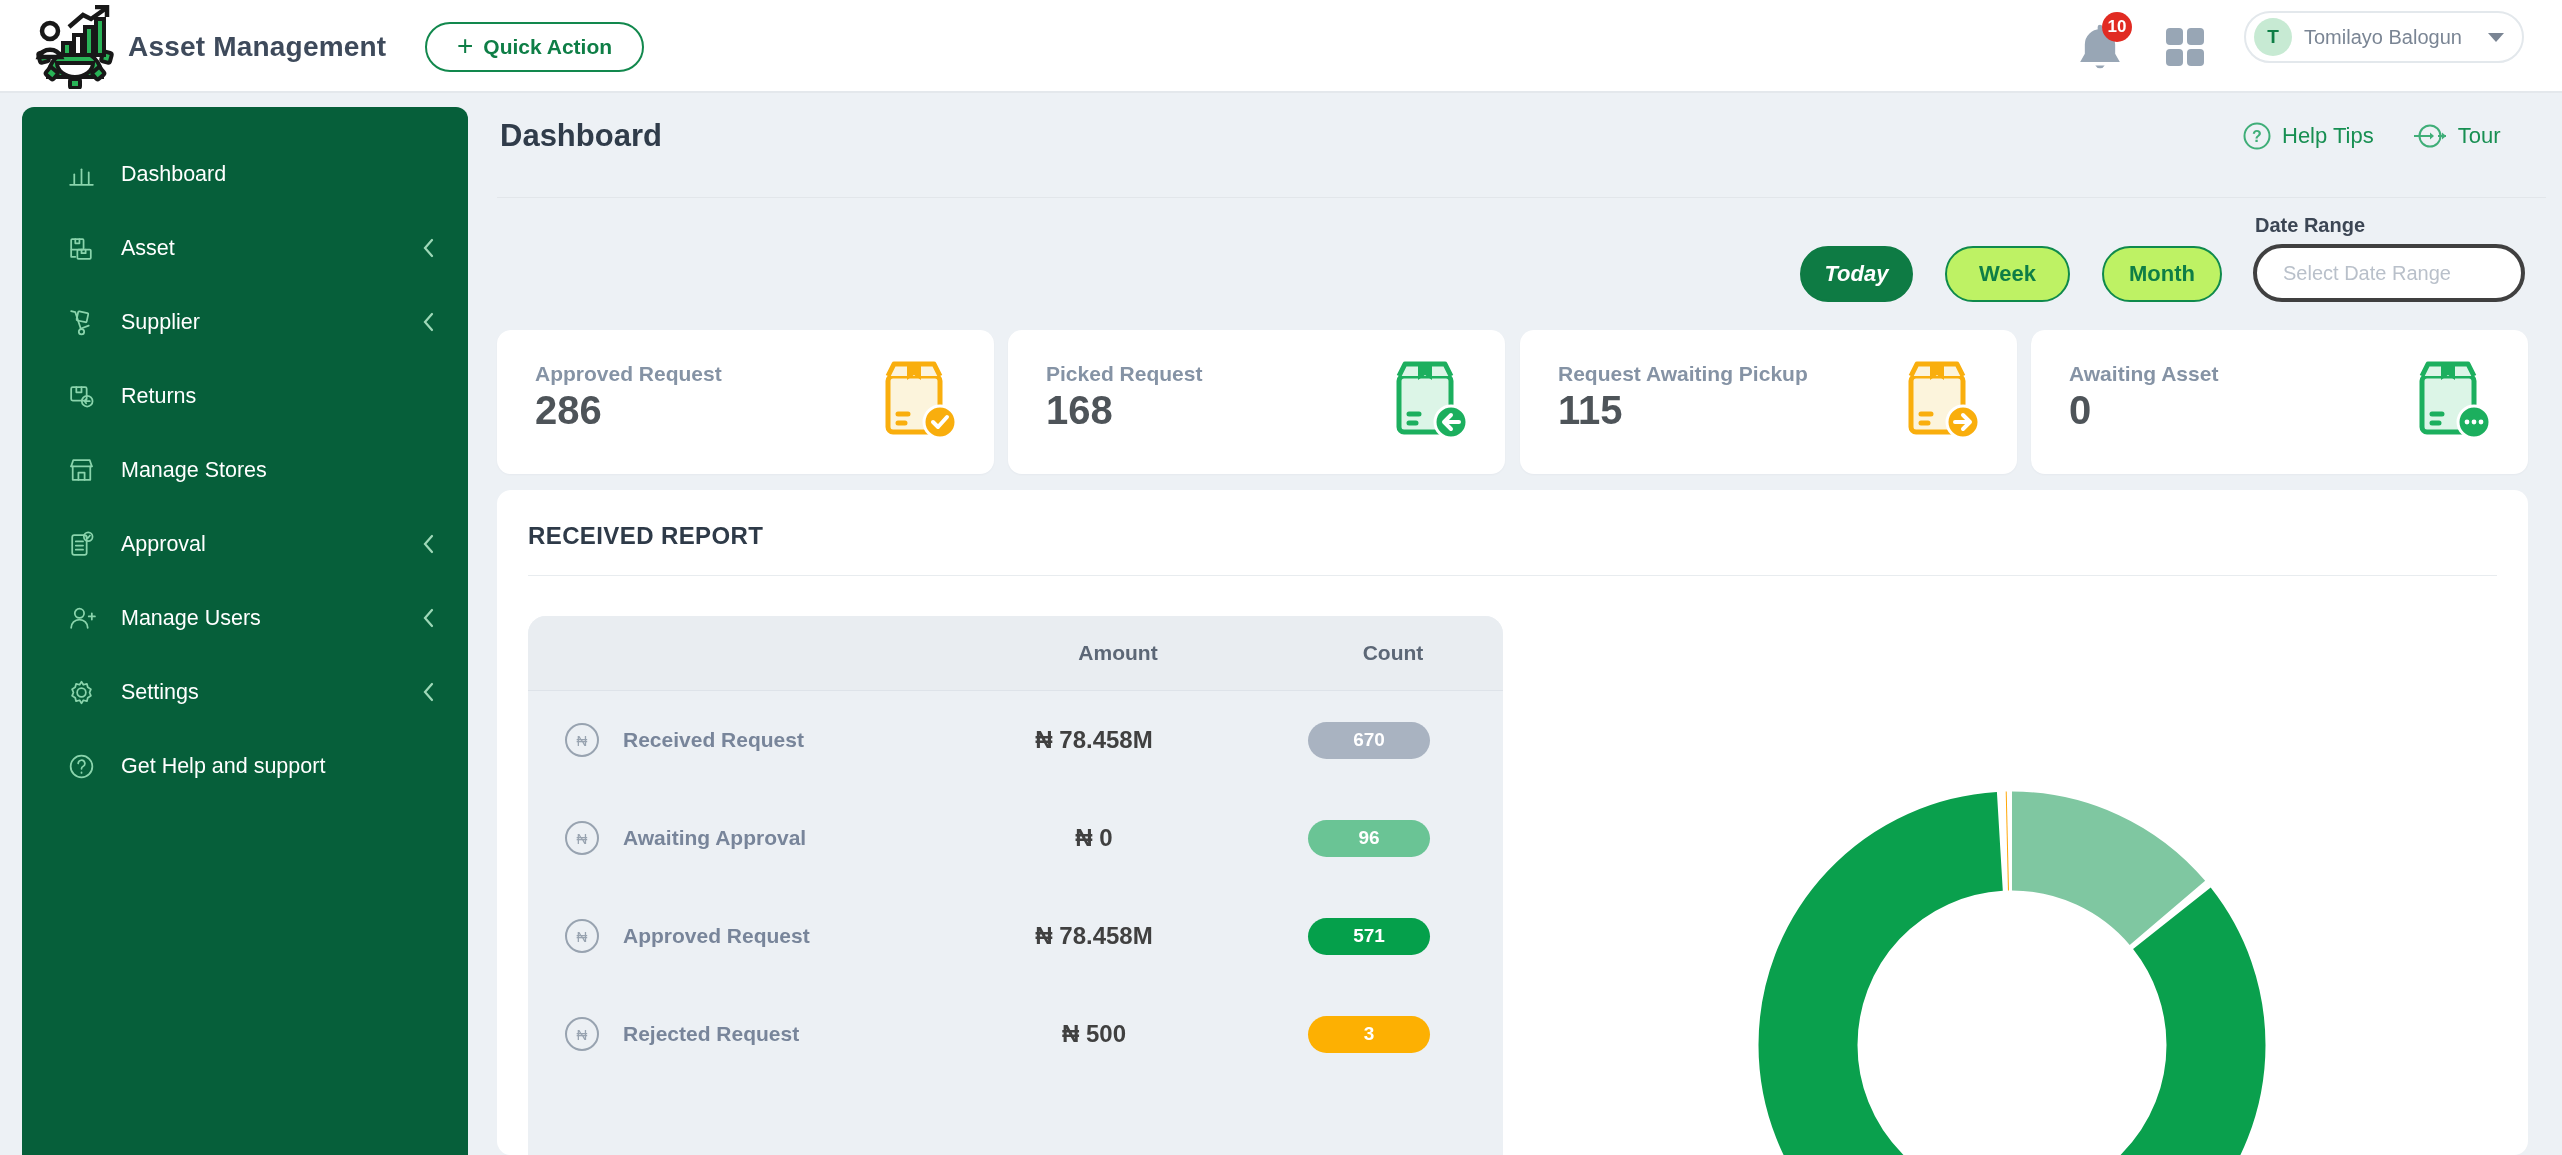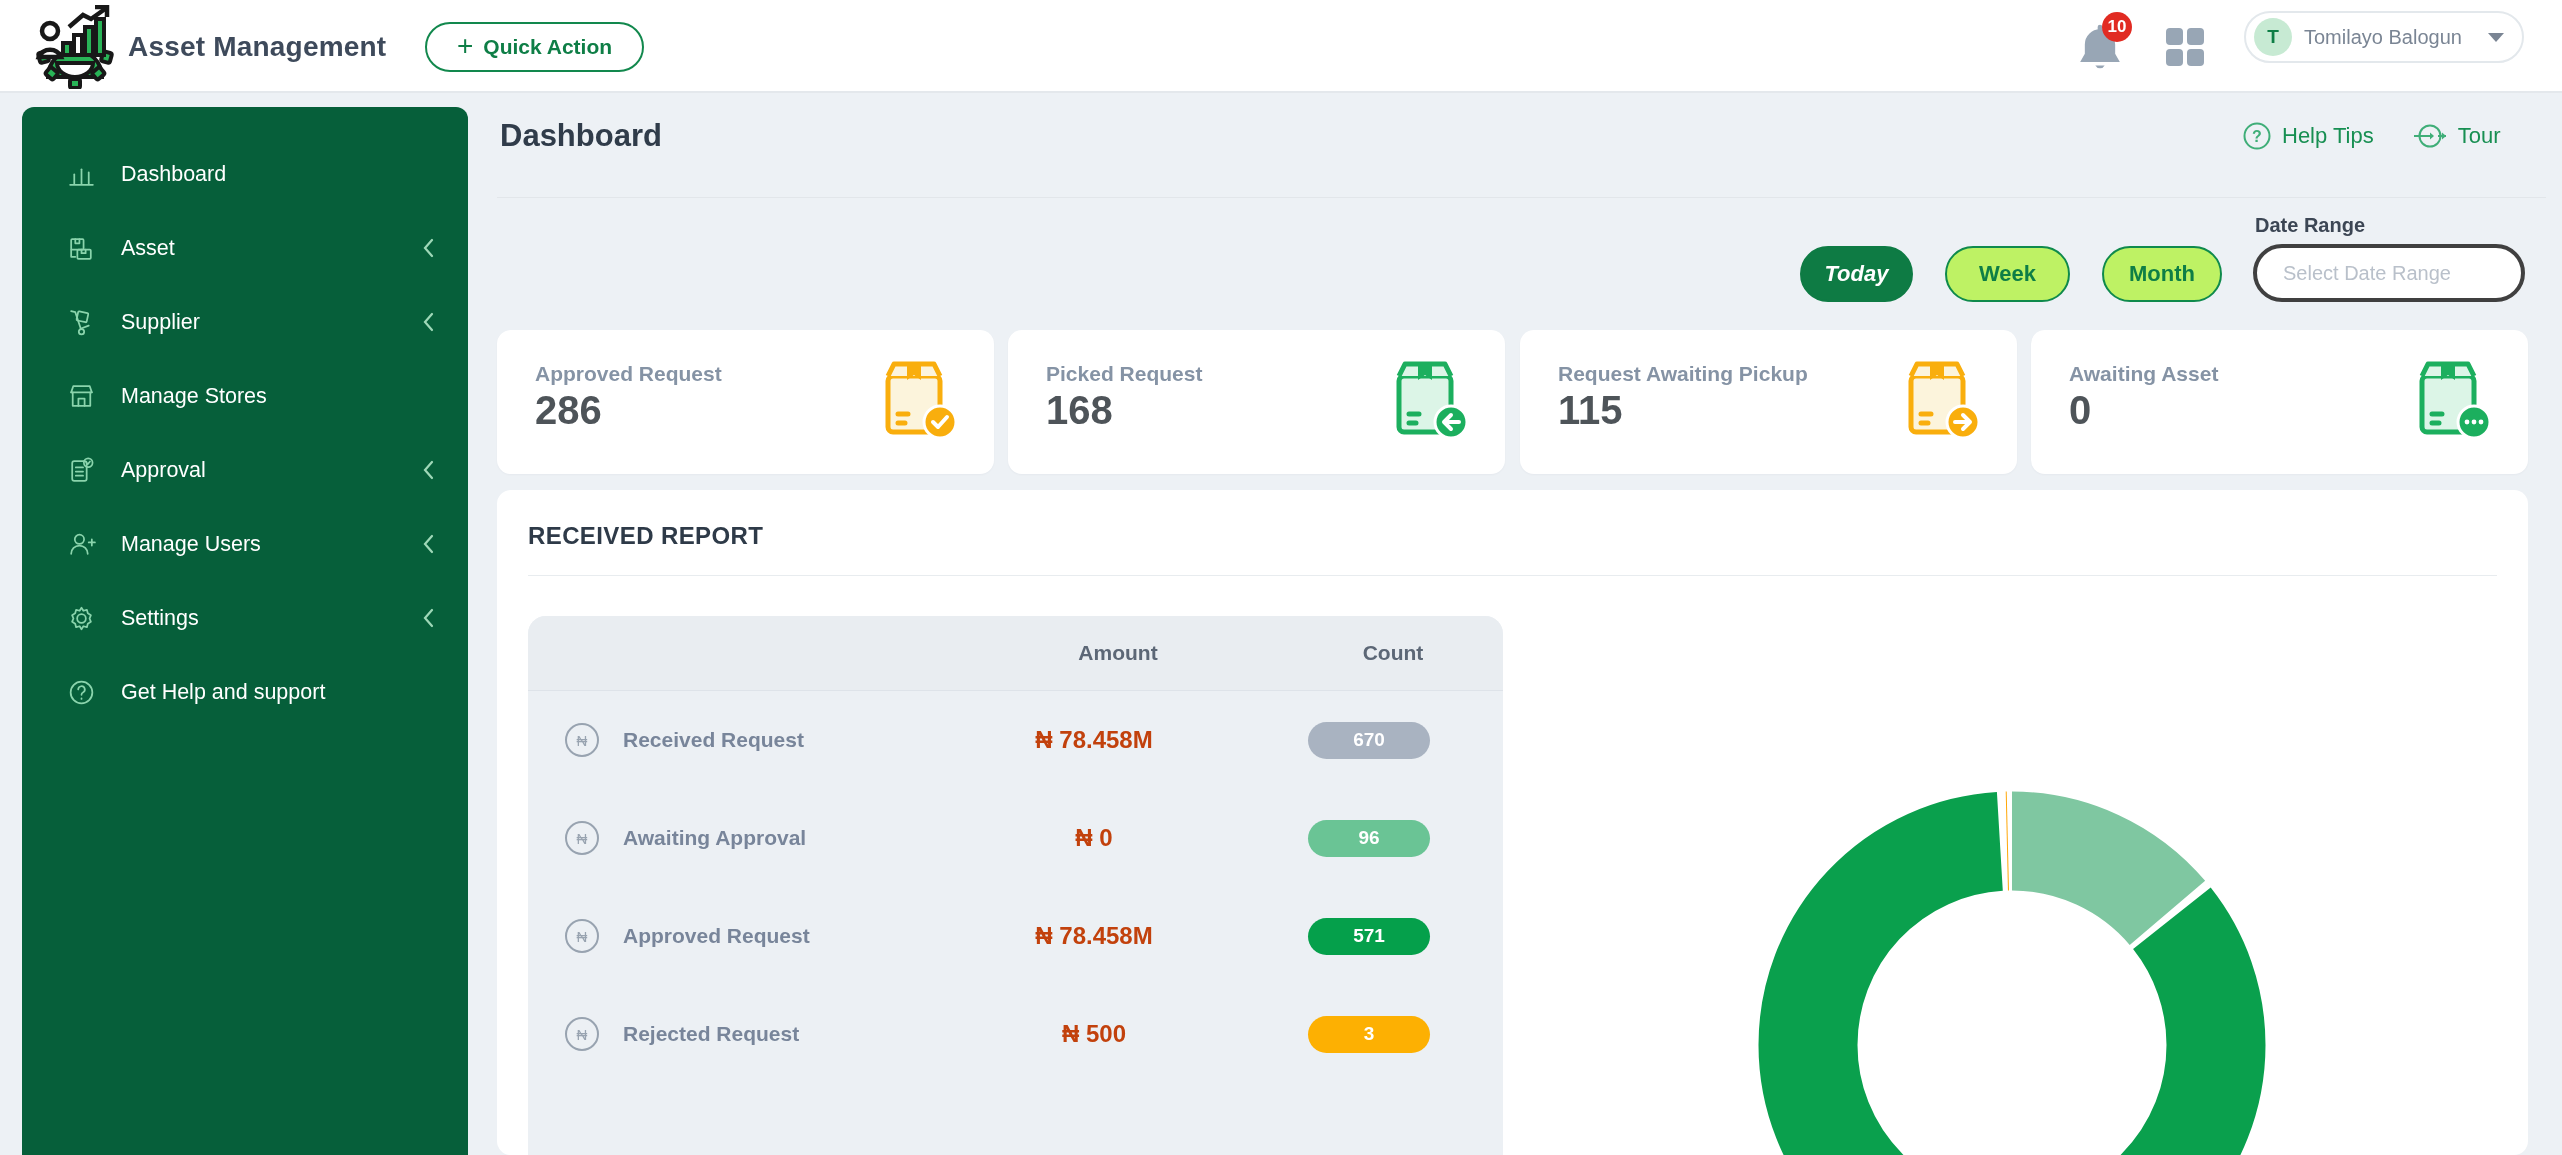--- a/index.html
+++ b/index.html
@@ -104,21 +104,21 @@
   .t-header { height:75px; display:flex; align-items:center; background:#E9EDF1;
     border-bottom:1px solid #DEE3E9; font-size:21px; font-weight:bold; color:#5C6776; }
   .col-icon { width:95px; } .col-label { width:330px; } .col-amount { width:330px; text-align:center; }
   .col-count { width:220px; text-align:center; }
   .t-row { height:98px; display:flex; align-items:center; }
   .row-icon { width:95px; display:flex; justify-content:flex-end; }
   .naira-circle { width:34px; height:34px; border:2px solid #98A3B0; border-radius:50%;
     display:flex; align-items:center; justify-content:center; font-size:15px; color:#98A3B0;
     margin-right:24px; }
   .row-label { width:306px; font-size:21px; font-weight:bold; color:#78859A; }
-  .row-amount { width:330px; text-align:center; font-size:24px; font-weight:bold; color:#c2410c; }
+  .row-amount { width:330px; text-align:center; font-size:24px; font-weight:bold; color:#404040; }
   .row-count { width:220px; display:flex; justify-content:center; }
   .count-badge { min-width:122px; height:37px; border-radius:19px; display:flex; align-items:center;
     justify-content:center; color:#fff; font-size:19px; font-weight:bold; }
   .donut-wrap { position:absolute; left:1260px; top:300px; width:510px; height:365px; }
 </style>
 </head>
 <body>
 
 <div class="topbar">
   <div class="logo-wrap">
@@ -212,20 +212,29 @@
       <path d="M5 4 l4 1 5 15"></path>
         <circle cx="15" cy="24" r="2.6"></circle>
         <path d="M14 21 l8 -3"></path>
     </svg>
     <span>Supplier</span>
     <svg class="chev" width="16" height="24" viewBox="0 0 16 24">
       <path d="M12 4 L5 12 L12 20" fill="none" stroke="#9FD8B8" stroke-width="2.2" stroke-linecap="round"></path>
     </svg>
   </div>
 
+  <div class="side-item">
+    <svg class="mi" viewBox="0 0 30 30">
+      <rect x="5" y="6" width="15" height="13" rx="1.5"></rect>
+        <path d="M10 6 v5 h5 v-5"></path>
+      <circle cx="20.5" cy="19.5" r="5.2"></circle>
+        <path d="M18 19.5 h5 M19.5 21.5 l-1.5 -2 1.5 -2"></path>
+    </svg>
+    <span>Returns</span>
+  </div>
 
   <div class="side-item">
     <svg class="mi" viewBox="0 0 30 30">
       <path d="M5 11 L7 5 h16 l2 6"></path>
         <path d="M5 11 h20"></path>
       <path d="M6.5 11 v13 h17 v-13"></path>
         <path d="M12 24 v-7 h6 v7"></path>
     </svg>
     <span>Manage Stores</span>
   </div>

